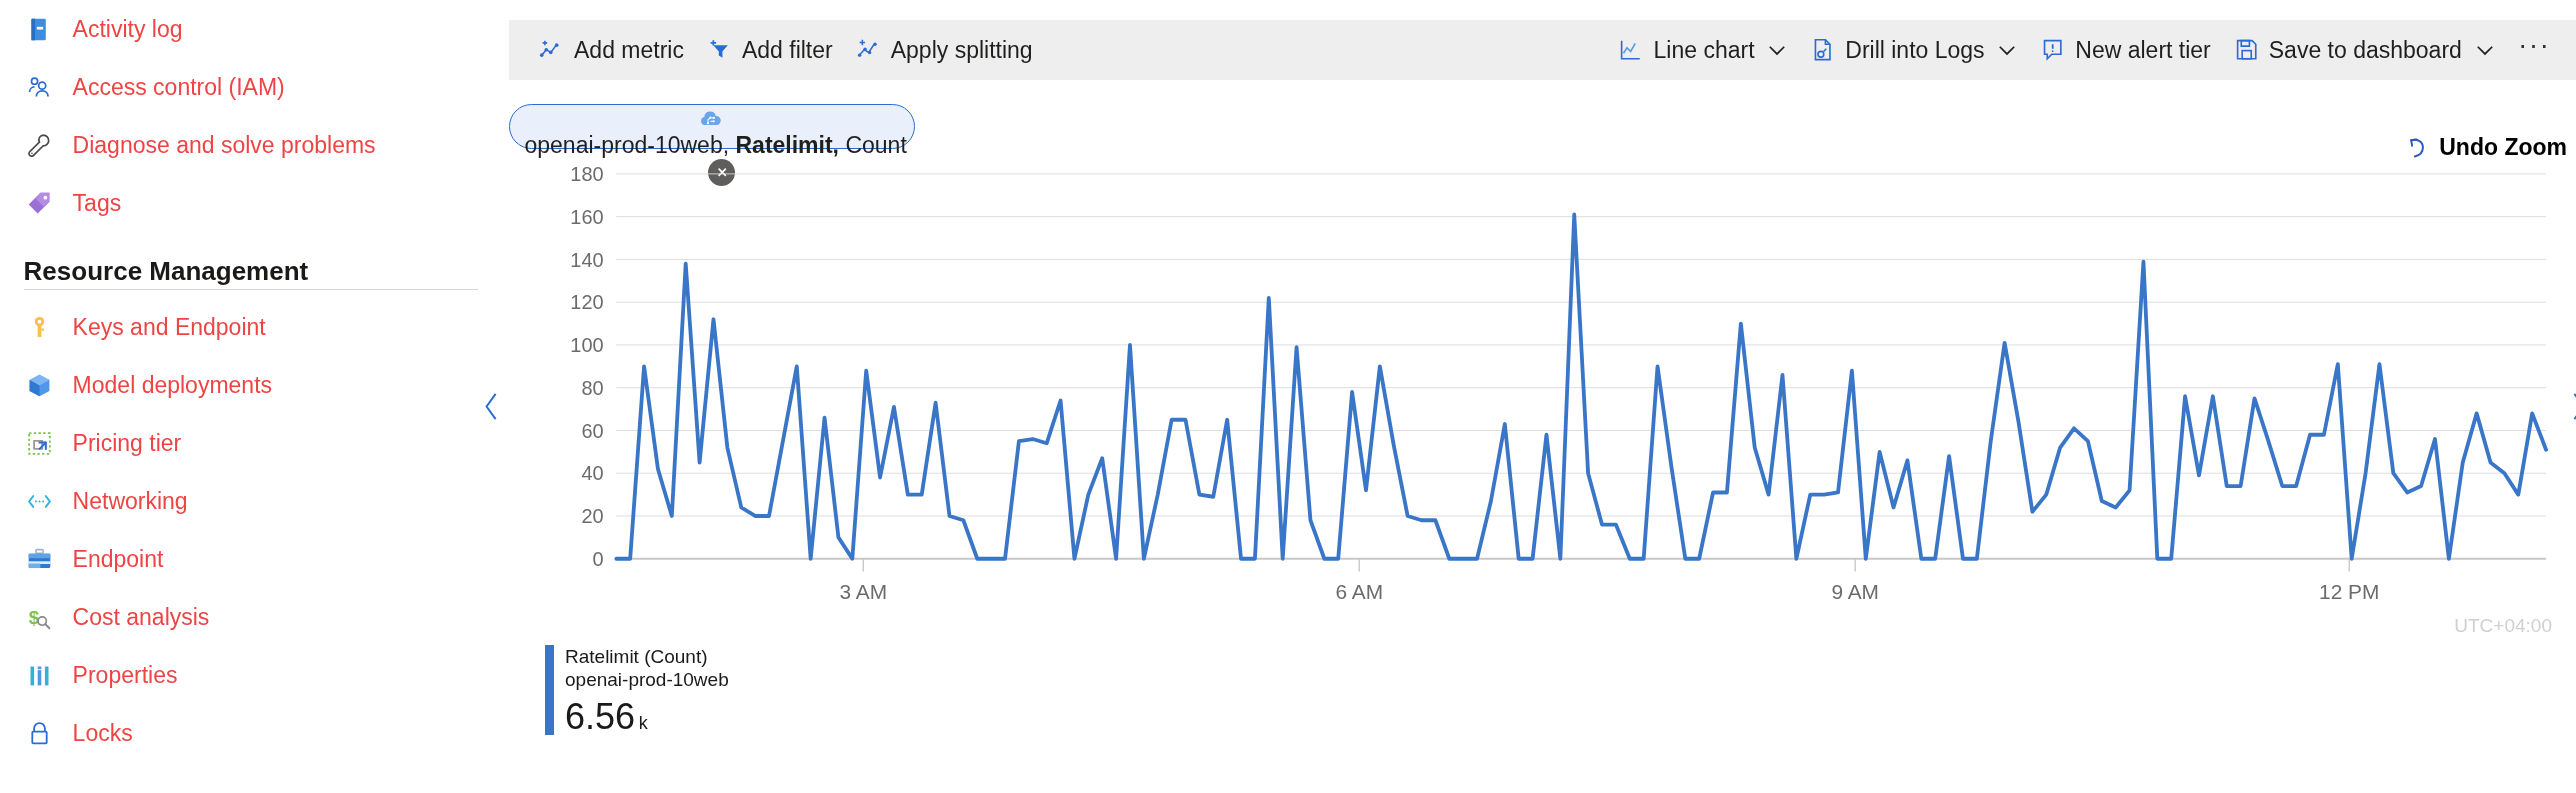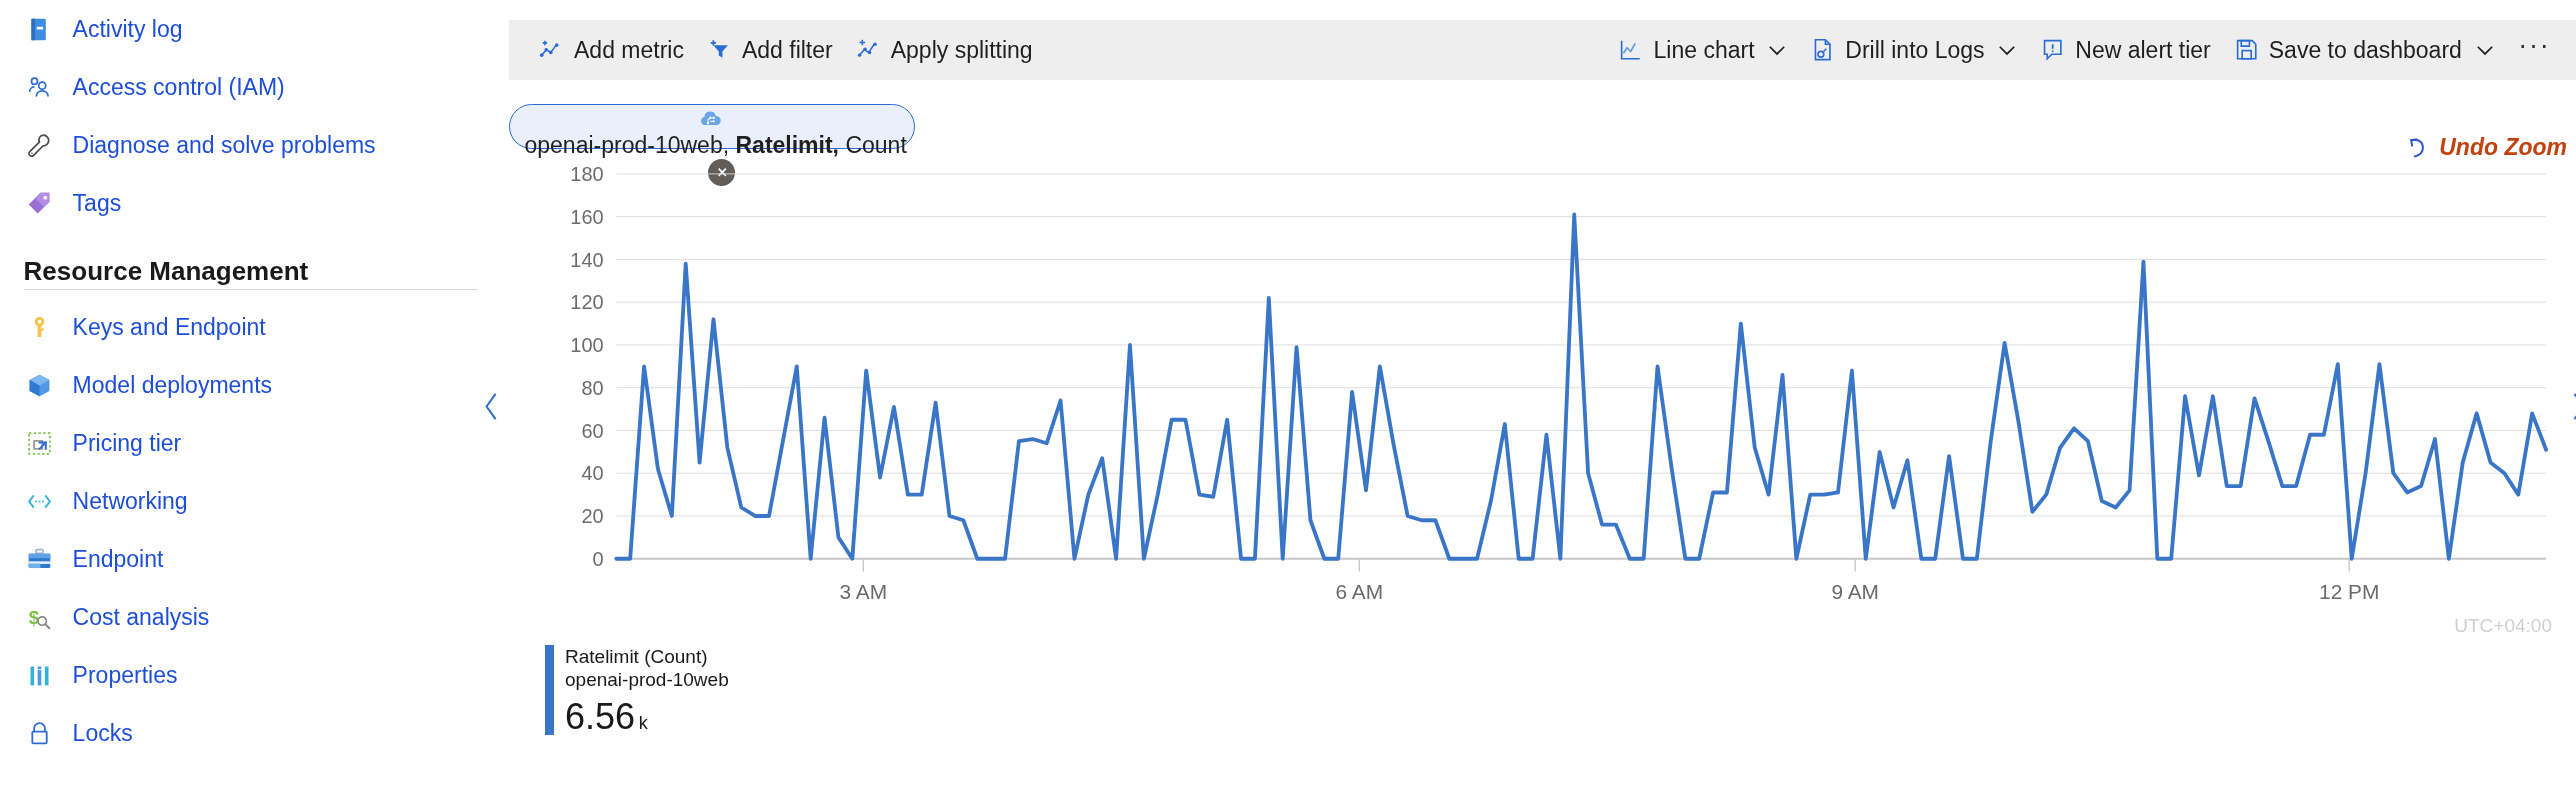--- a/index.html
+++ b/index.html
@@ -21,21 +21,21 @@
     height: 58px; padding-left: 23.6px;
     cursor: pointer;
   }
   .nav-ico {
     width: 31px; height: 31px; margin-right: 18px;
     flex: 0 0 31px;
     display: flex; align-items: center; justify-content: center;
   }
   .nav-ico svg { display: block; }
   .nav-label {
-    font-size: 23px; color: #1d4ed8; line-height: 1;
+    font-size: 23px; color: #ef4444; line-height: 1;
     white-space: nowrap;
   }
   .nav-group-head {
     font-size: 26px; font-weight: bold; color: #1b1a19;
     padding: 23.6px 0 0 23.6px; height: 44px;
     white-space: nowrap;
   }
   .nav-divider {
     height: 0.9px; background: #d6d6d6;
     margin: 12.7px 31px 9px 23.6px;
@@ -102,21 +102,21 @@
   .pill-close svg { display:block; }
 
   
   #undo-zoom {
     position: absolute; right: 9px; top: 129px;
     display: flex; align-items: center; cursor: pointer;
     height: 36px;
   }
   #undo-zoom .uz-ico { width: 29px; height: 29px; margin-right: 7.3px; flex:0 0 29px;
     display:flex; align-items:center; justify-content:center; }
-  #undo-zoom .uz-txt { font-size: 23px; font-weight: bold; color: #c2410c; white-space: nowrap; font-style: italic; }
+  #undo-zoom .uz-txt { font-size: 23px; font-weight: bold; color: #000000; white-space: nowrap; }
 
   
   .edge-chev {
     position: absolute; top: 387px;
     width: 36px; height: 42px; cursor: pointer;
     display: flex; align-items: center; justify-content: center;
   }
   #chev-left { left: -35px; }
   #chev-right { right: -20px; }
 

